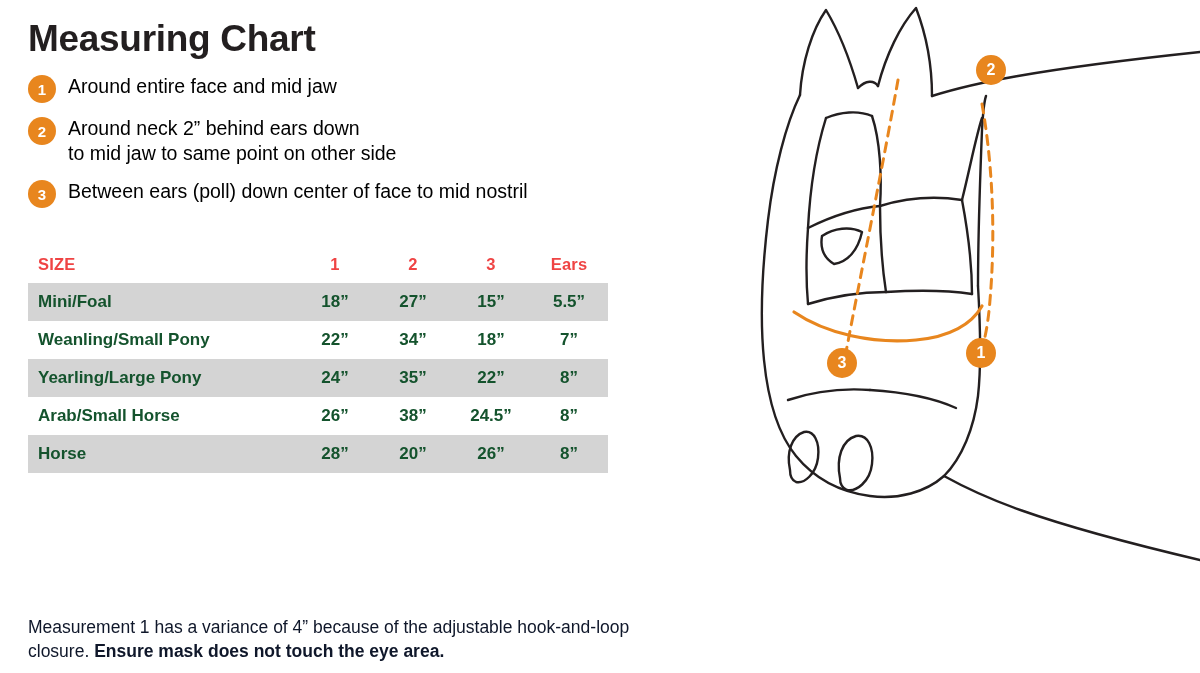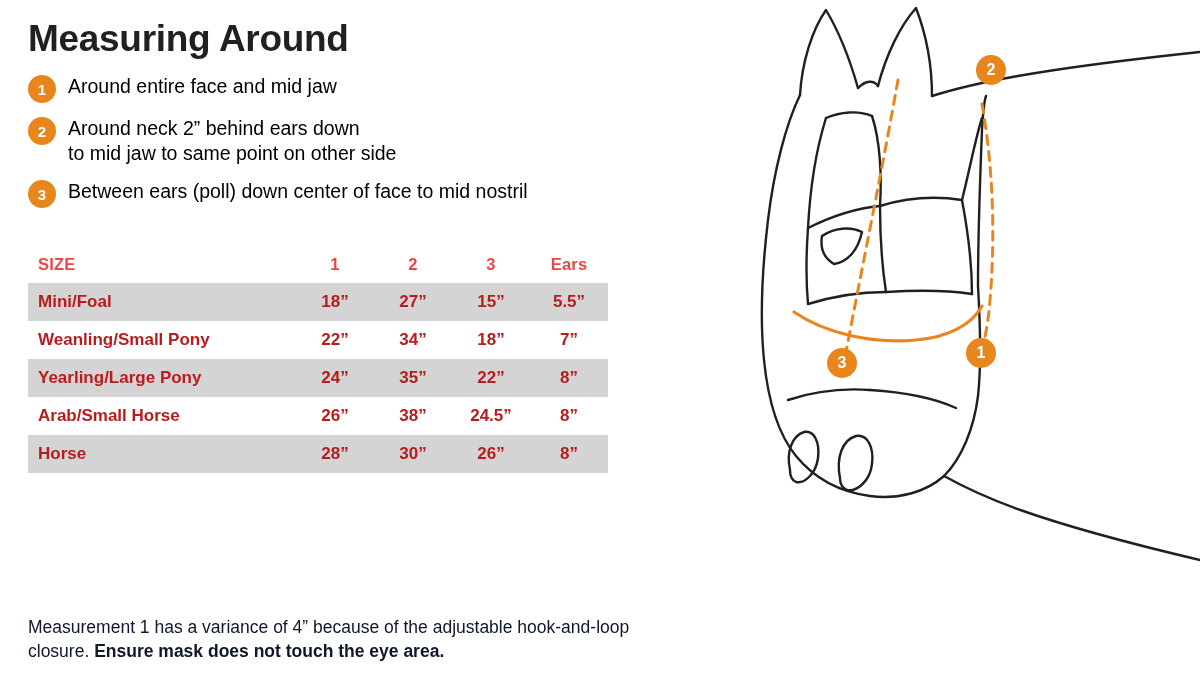--- a/index.html
+++ b/index.html
@@ -85,21 +85,21 @@
   }
   table.size-table th.size-head {
     text-align: left;
     padding-left: 10px;
   }
   table.size-table td {
     padding: 9px 4px;
     text-align: center;
     font-weight: bold;
     font-size: 17px;
-    color: #b91c1c;
+    color: #14532d;
   }
   table.size-table td.rowlabel {
     text-align: left;
     padding-left: 10px;
   }
   tr.shaded td {
     background: #d4d4d4;
   }
   tr.plain td {
     background: #ffffff;
@@ -149,21 +149,21 @@
   #dot1 { left: 236px; top: 338px; }
   #dot2 { left: 246px; top: 55px; }
   #dot3 { left: 97px;  top: 348px; }
 </style>
 </head>
 <body>
 
 <div class="page">
 
   <div class="left">
-    <h1 class="title">Measuring Around</h1>
+    <h1 class="title">Measuring Chart</h1>
 
     <div class="steps">
       <div class="step">
         <div class="badge">1</div>
         <div class="step-text">Around entire face and mid jaw</div>
       </div>
       <div class="step">
         <div class="badge">2</div>
         <div class="step-text">Around neck 2” behind ears down<br>to mid jaw to same point on other side</div>
       </div>
@@ -217,21 +217,21 @@
         <tr class="plain">
           <td class="rowlabel">Arab/Small Horse</td>
           <td>26”</td>
           <td>38”</td>
           <td>24.5”</td>
           <td>8”</td>
         </tr>
         <tr class="shaded">
           <td class="rowlabel">Horse</td>
           <td>28”</td>
-          <td>30”</td>
+          <td>20”</td>
           <td>26”</td>
           <td>8”</td>
         </tr>
       </tbody>
     </table>
   </div>
 
   <div class="footnote">
     <span>Measurement 1 has a variance of 4” because of the adjustable hook-and-loop closure. </span><b>Ensure mask does not touch the eye area.</b>
   </div>

